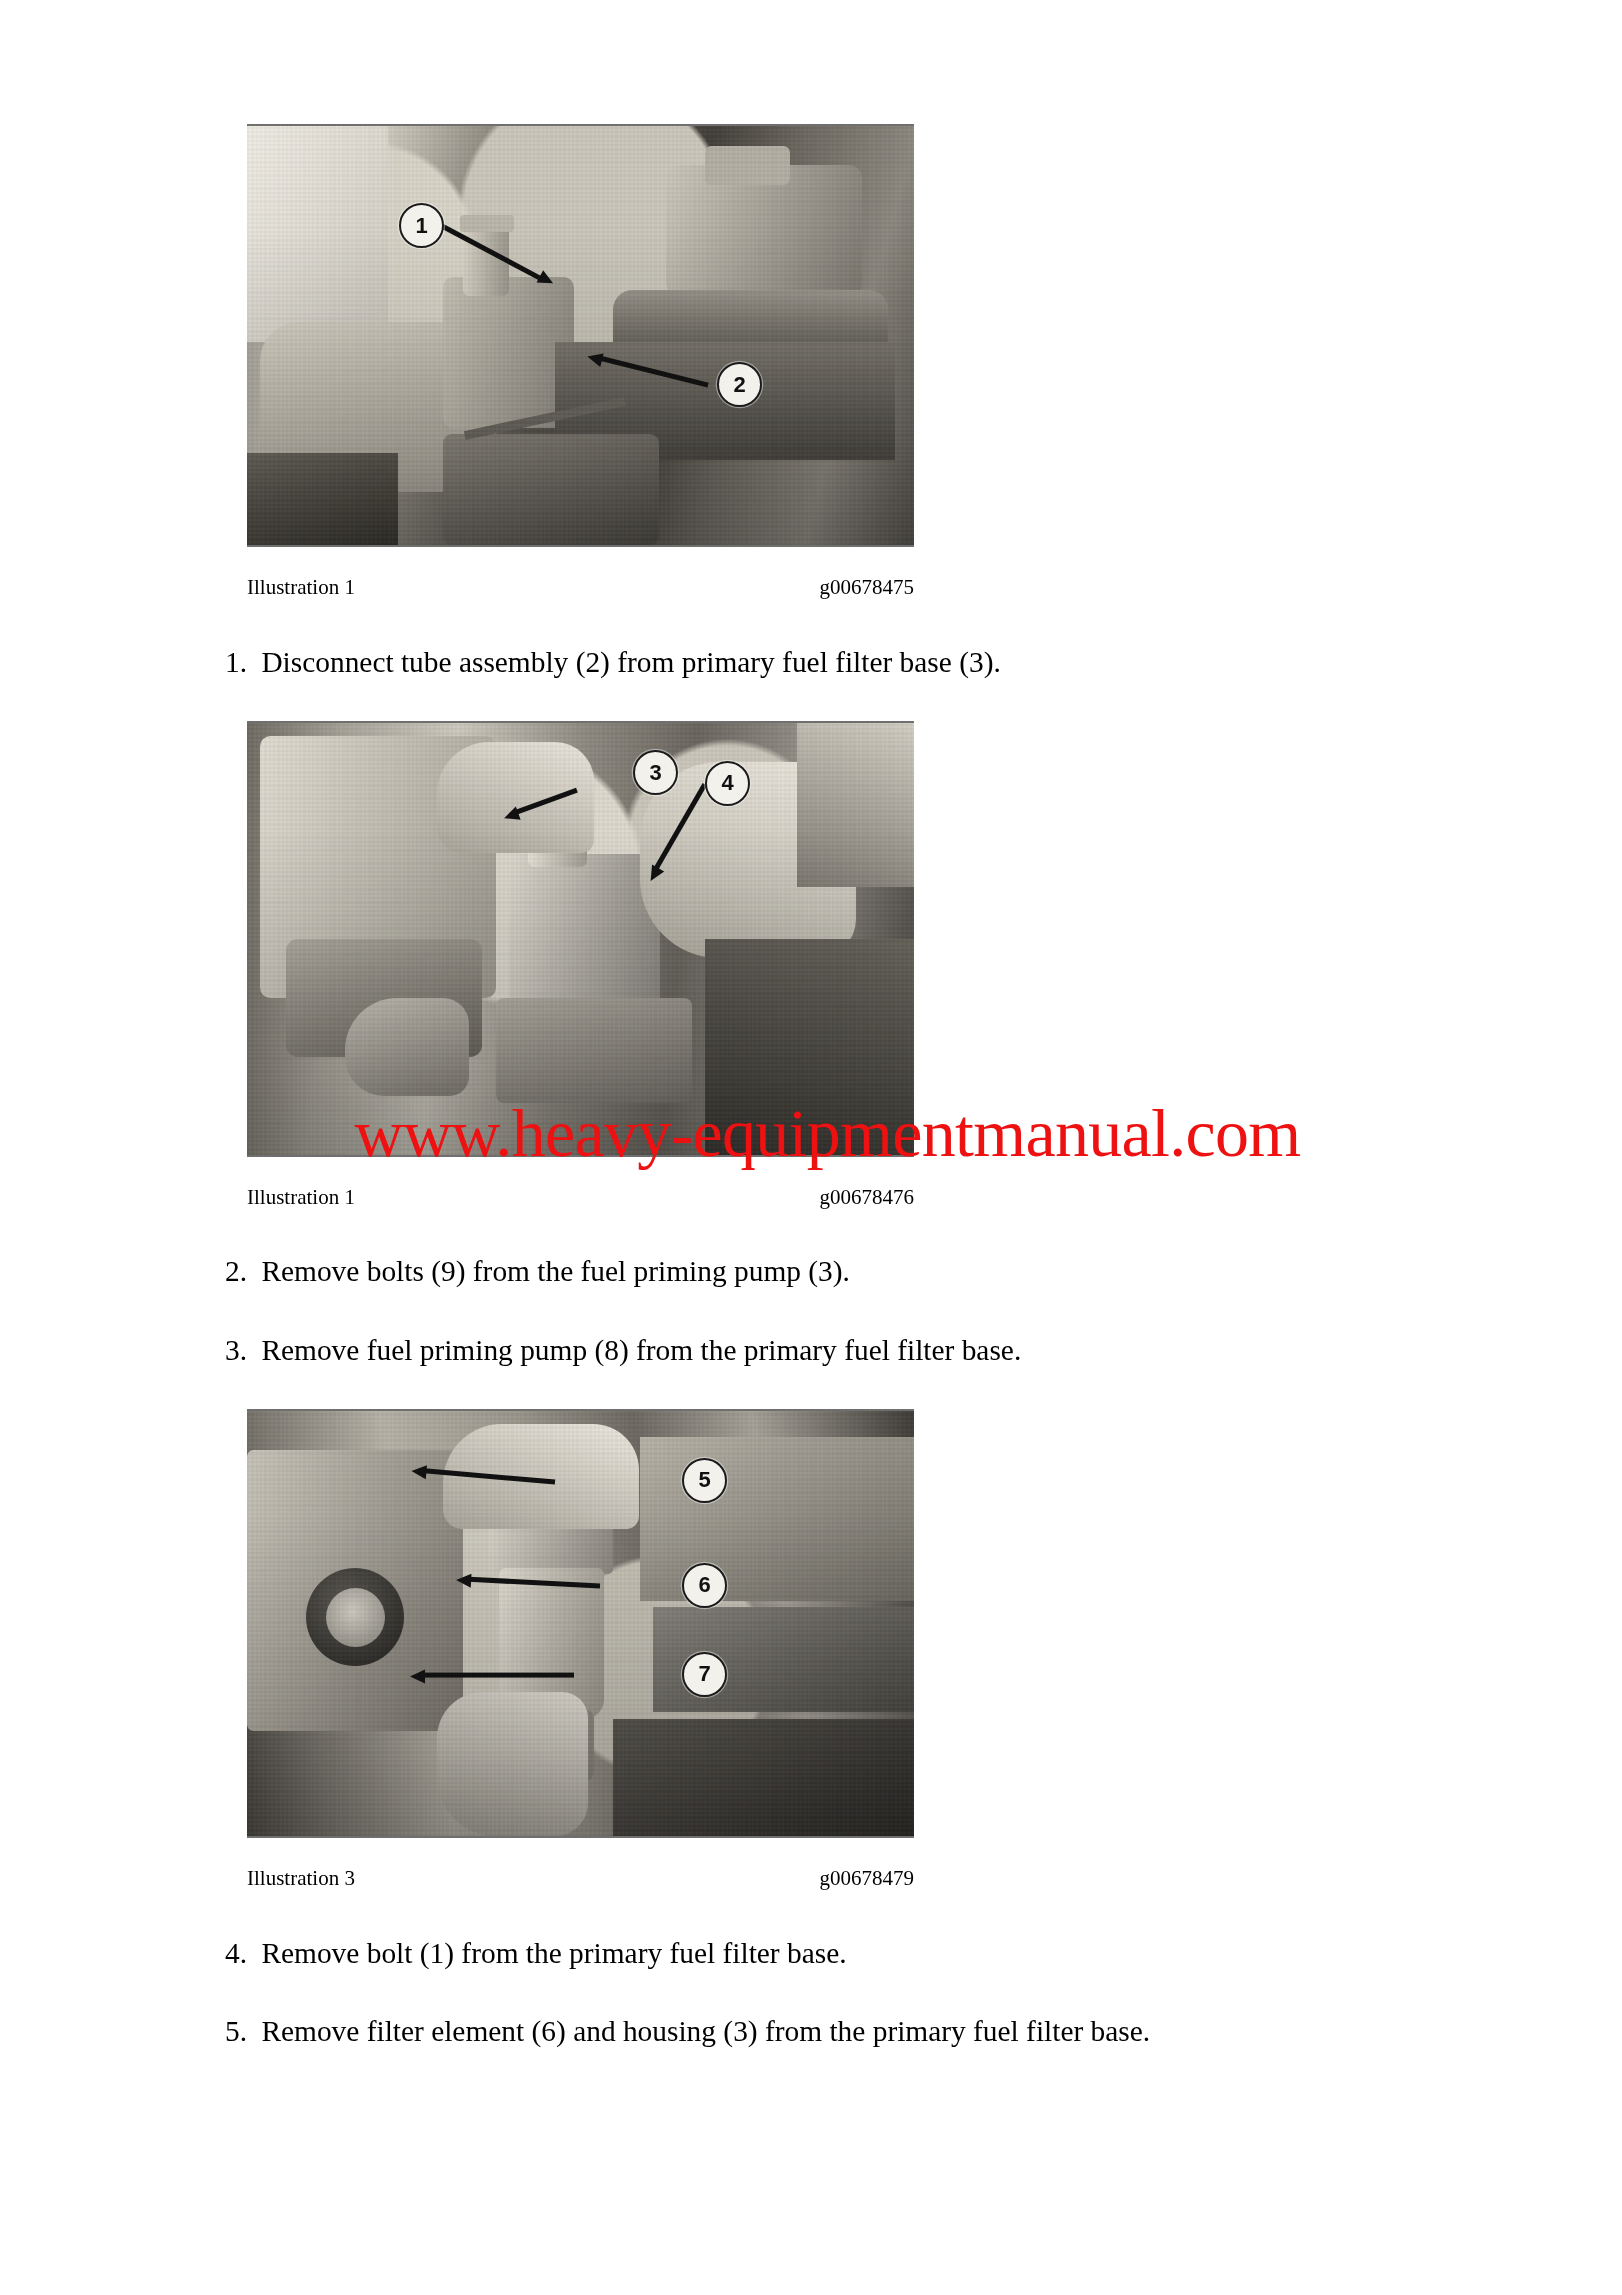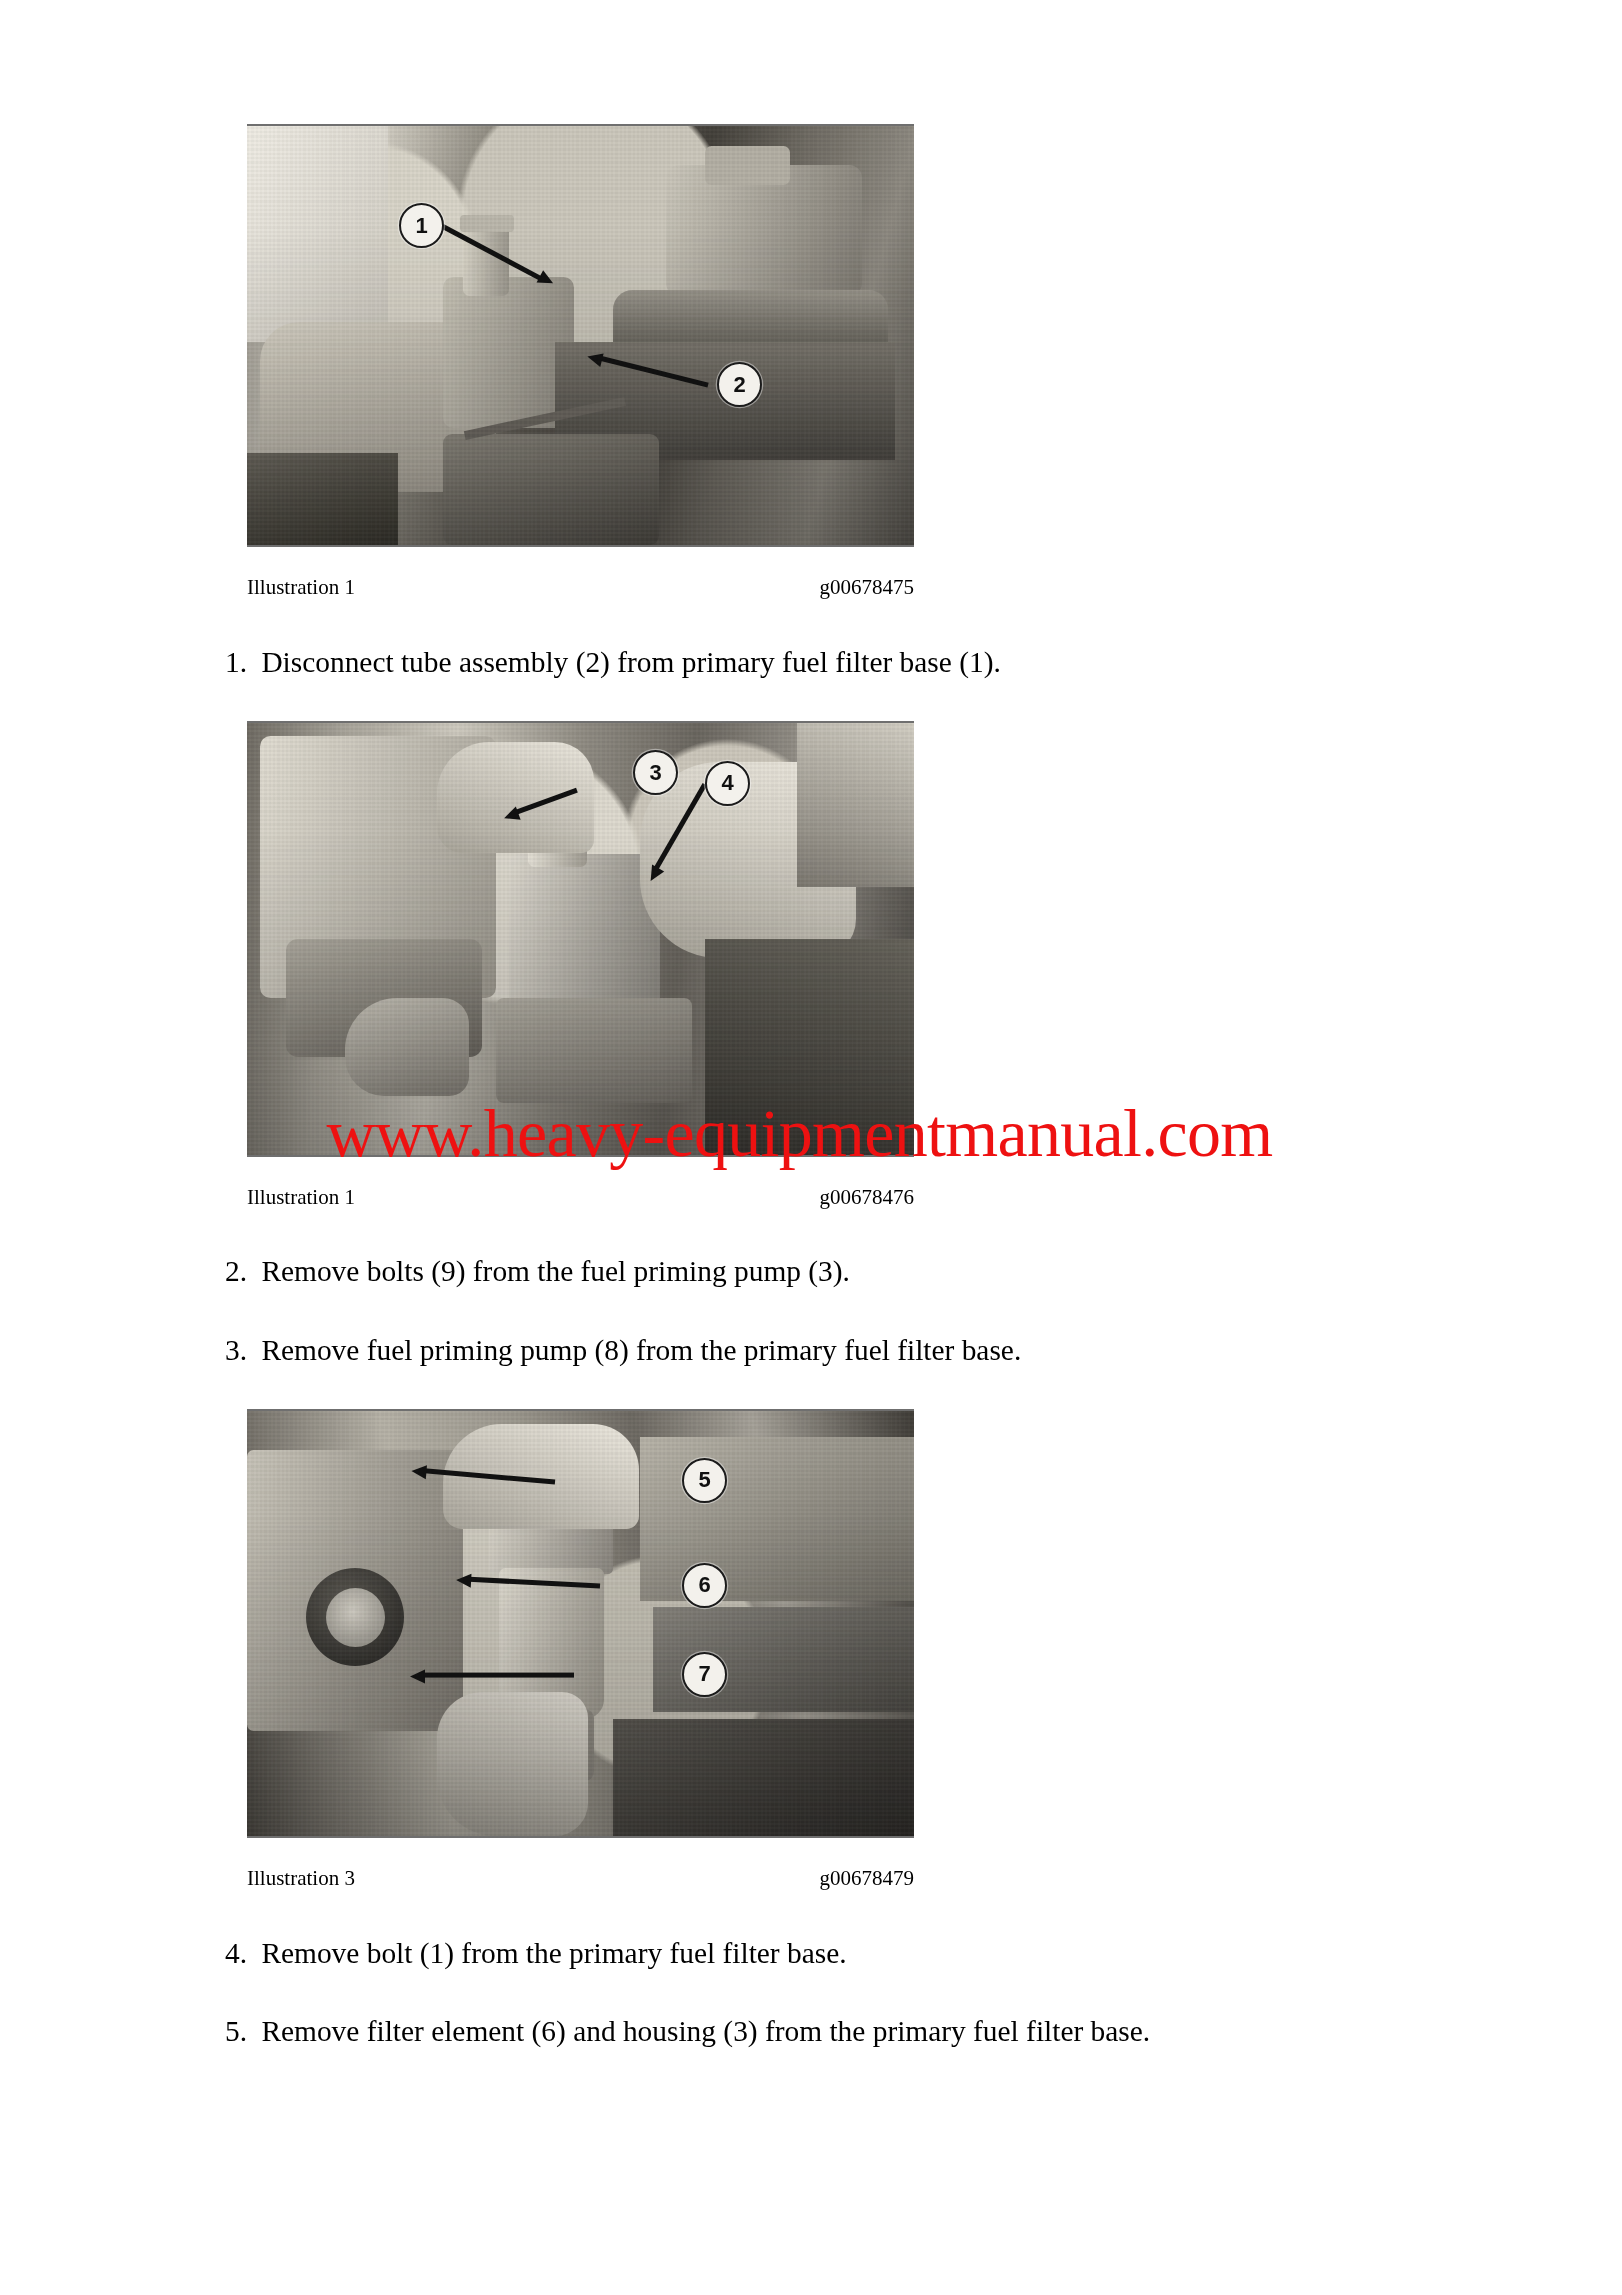--- a/index.html
+++ b/index.html
@@ -152,21 +152,21 @@
     padding-right: 14.4px;
   }
   .step .txt {
     flex: 1 1 auto;
   }
   .gap-big { height: 38px; }
 
   
   .watermark {
     position: absolute;
-    left: 60px;
+    left: 88px;
     top: 1094px;
     width: 1479px;
     text-align: center;
     color: #ee1111;
     font-family: "Liberation Serif", serif;
     font-size: 68px;
     letter-spacing: -0.7px;
     white-space: nowrap;
     pointer-events: none;
   }
@@ -213,21 +213,21 @@
       </div>
       <div class="fig-rule"></div>
       <div class="fig-caption">
         <span>Illustration 1</span>
         <span>g00678475</span>
       </div>
     </div>
 
     <div class="step">
       <div class="num">1.</div>
-      <div class="txt">Disconnect tube assembly (2) from primary fuel filter base (1).</div>
+      <div class="txt">Disconnect tube assembly (2) from primary fuel filter base (3).</div>
     </div>
 
     <div class="gap-big"></div>
 
     <div class="figure">
       <div class="fig-rule"></div>
       <div class="photo p2">
         <div class="bg"></div>
 
         <div class="shape" style="left:13px;top:13px;width:236px;height:262px;background:linear-gradient(110deg,#e0dcd1,#9d998f);border-radius:10.5px;"></div>

